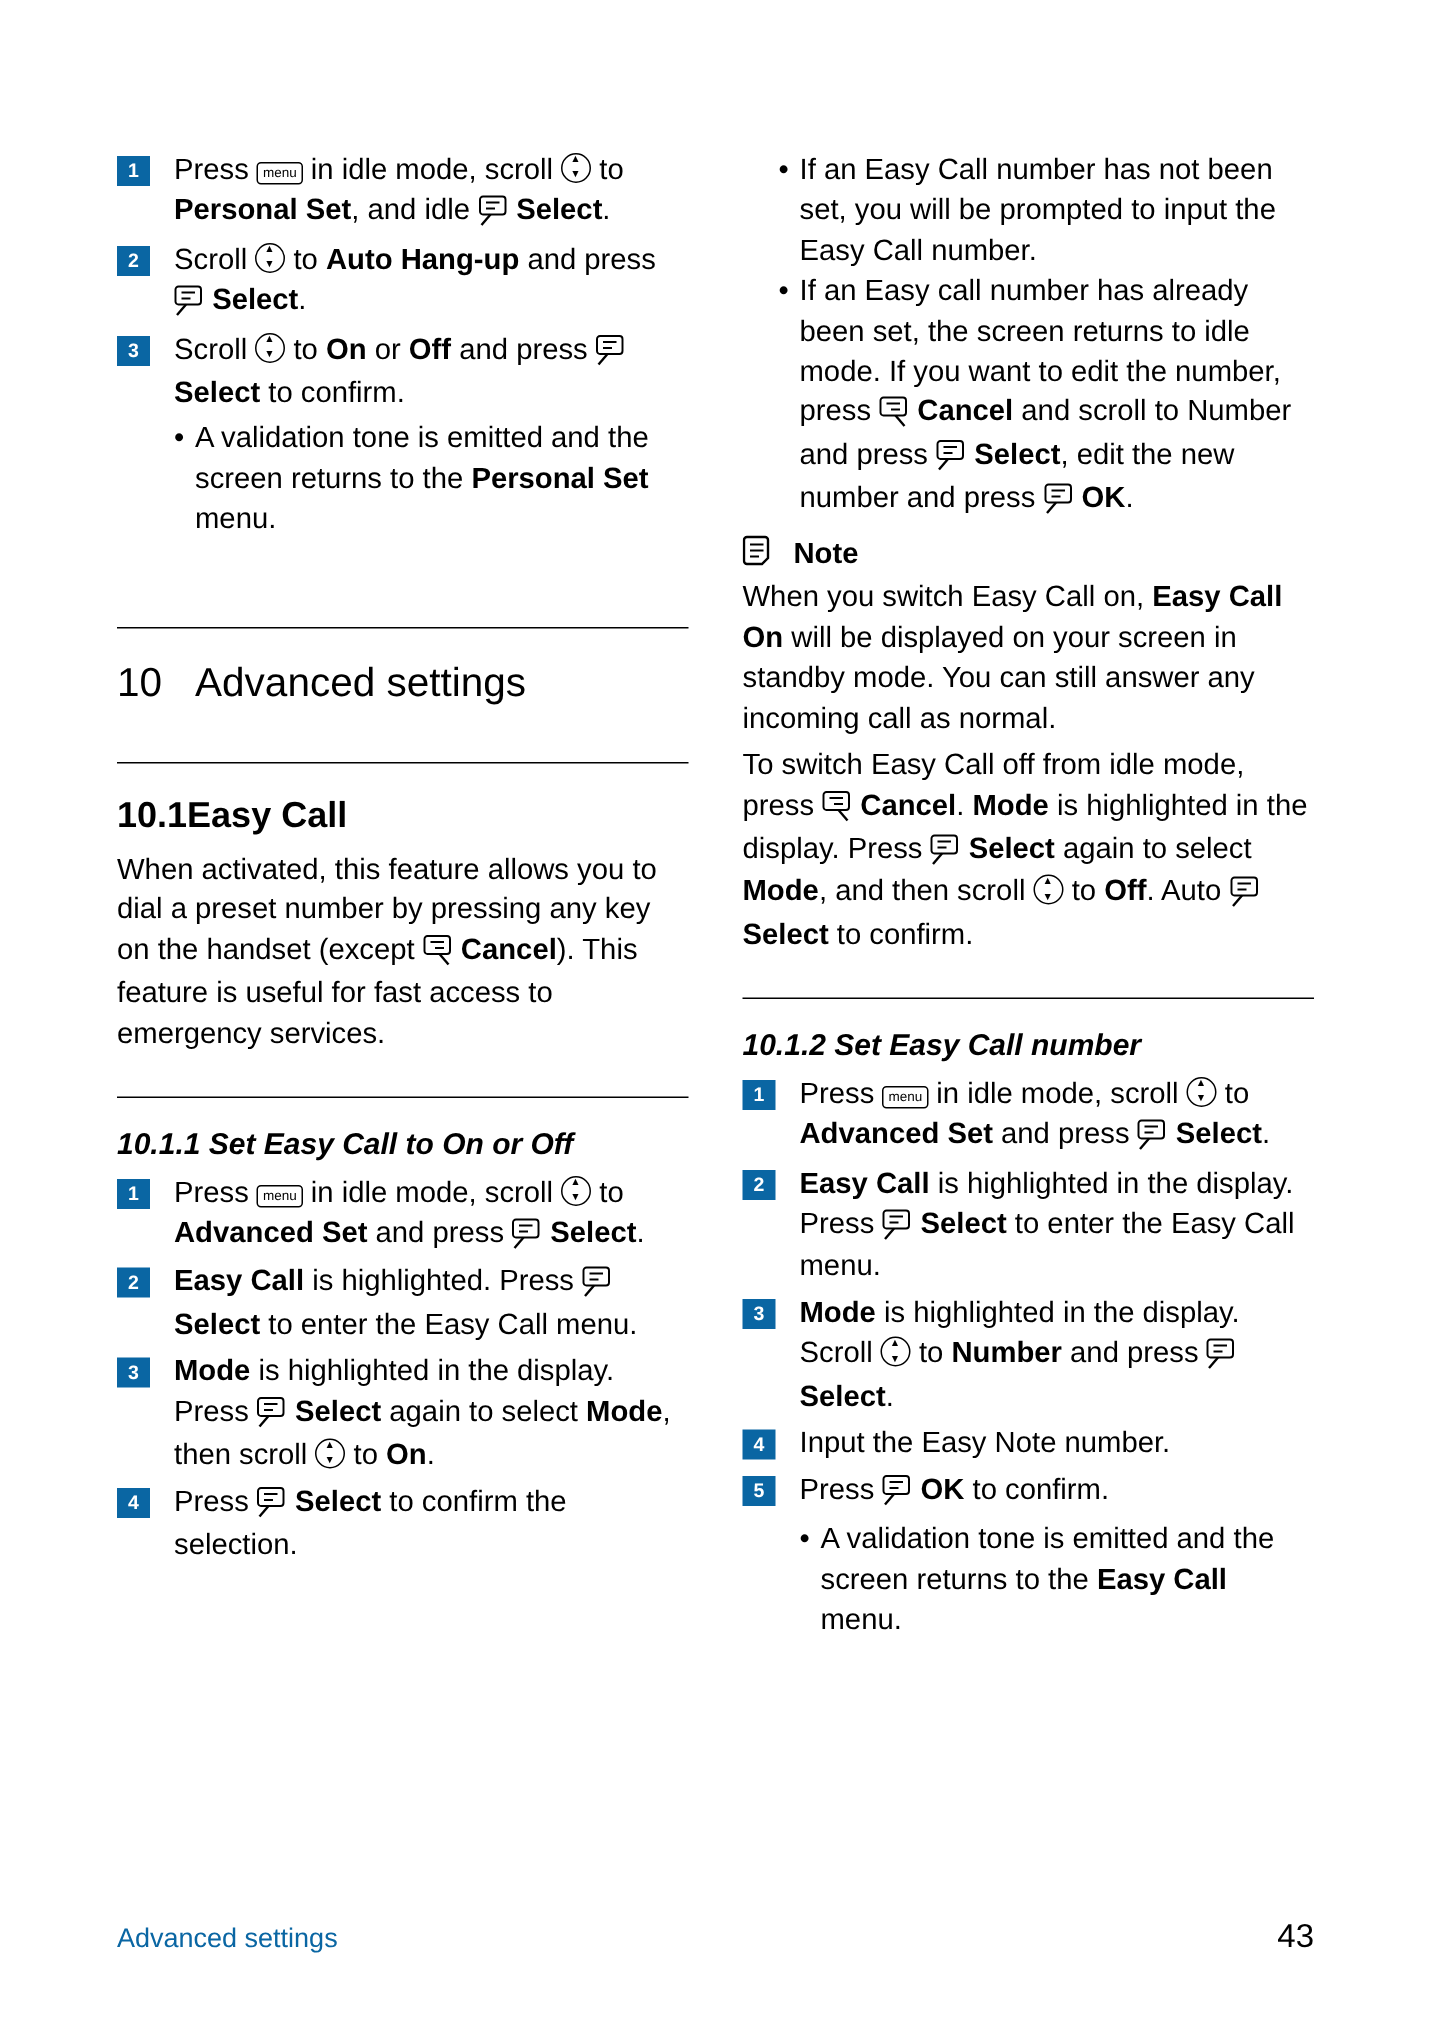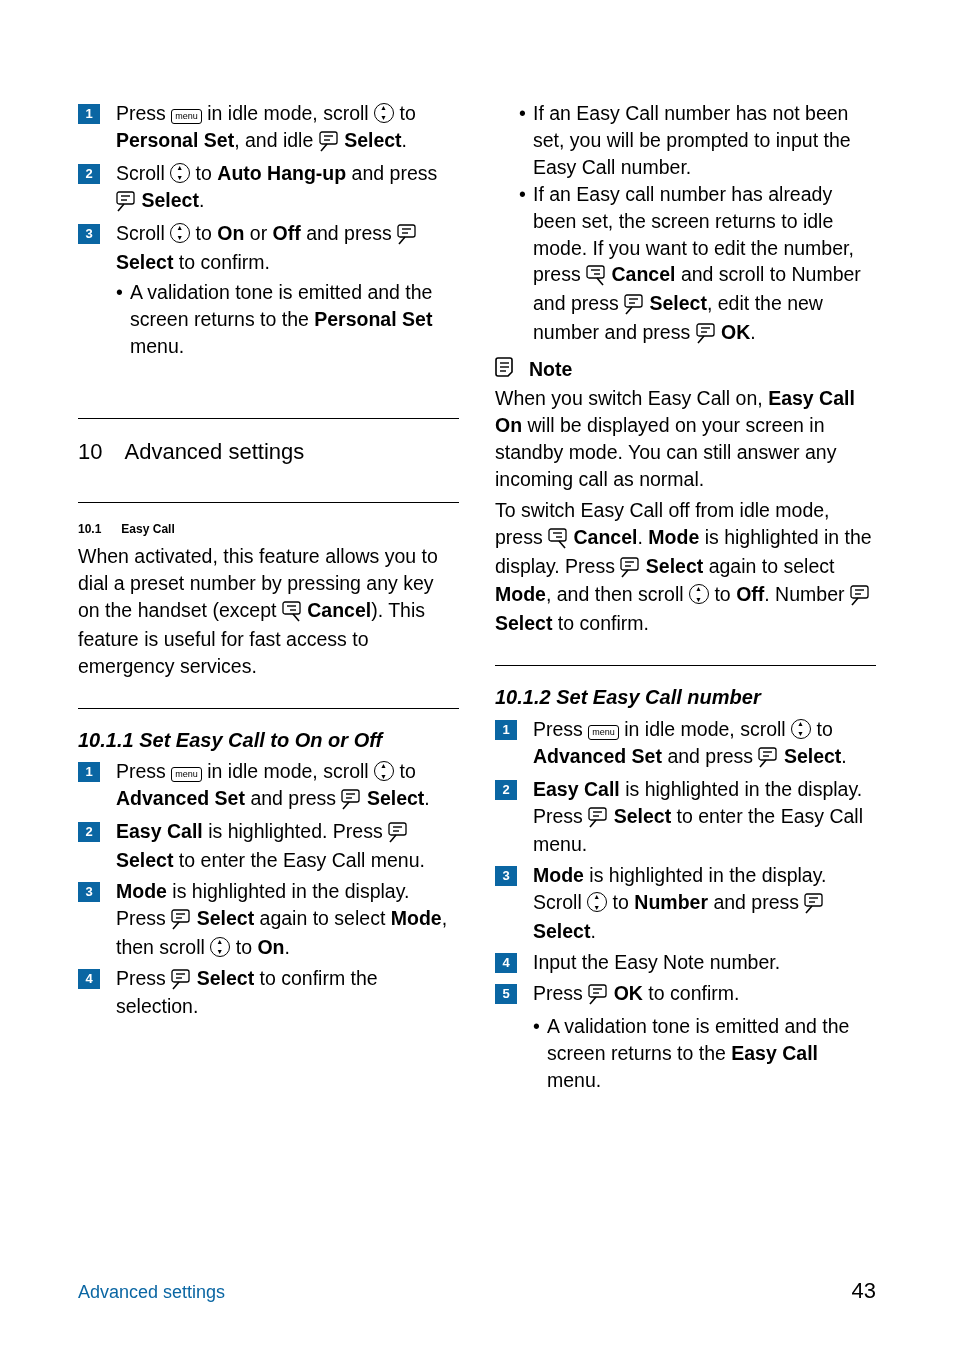--- a/index.html
+++ b/index.html
@@ -59,36 +59,35 @@
   .bullet-dot {
     flex: 0 0 14px;
     margin-top: 0;
   }
   hr.sect {
     border: none;
     border-top: 1px solid #000;
     margin: 28px 0 18px 0;
   }
   .chapter {
-    font-size: 22px;
+    font-size: 27px;
     font-weight: 300;
     margin: 0 0 10px 0;
     display: flex;
     gap: 22px;
     align-items: baseline;
   }
   .chapter .num {
     font-weight: 300;
   }
   .h2 {
-    font-size: 12px;
+    font-size: 24px;
     font-weight: bold;
     margin: 4px 0 6px 0;
     display: flex;
-    gap: 20px;
   }
   .h3 {
     font-size: 20px;
     font-weight: bold;
     margin: 2px 0 4px 0;
     font-style: italic;
   }
   .para {
     margin: 0 0 4px 0;
   }
@@ -319,21 +318,21 @@
       <p class="para">
         <span>When you switch Easy Call on, </span><b>Easy Call On</b><span> will be displayed on your screen in standby mode. You can still answer any incoming call as normal.</span>
       </p>
       <p class="para">
         <span>To switch Easy Call off from idle mode, press </span><span class="icon icon-softright"><svg width="20" height="21">
               <use href="#softright"></use>
             </svg></span>
         <b>Cancel</b><span>. </span><b>Mode</b><span> is highlighted in the display. Press </span><span class="icon icon-softleft"><svg width="20" height="21">
               <use href="#softleft"></use>
             </svg></span>
-        <b>Select</b><span> again to select </span><b>Mode</b><span>, and then scroll </span><span class="icon icon-nav"></span><span> to </span><b>Off</b><span>. Number </span><span class="icon icon-softleft"><svg width="20" height="21">
+        <b>Select</b><span> again to select </span><b>Mode</b><span>, and then scroll </span><span class="icon icon-nav"></span><span> to </span><b>Off</b><span>. Auto </span><span class="icon icon-softleft"><svg width="20" height="21">
               <use href="#softleft"></use>
             </svg></span>
         <b>Select</b><span> to confirm.</span>
       </p>
     </div>
 
     <div class="block">
       <hr class="sect">
       <div class="h3">10.1.2 Set Easy Call number</div>
 

